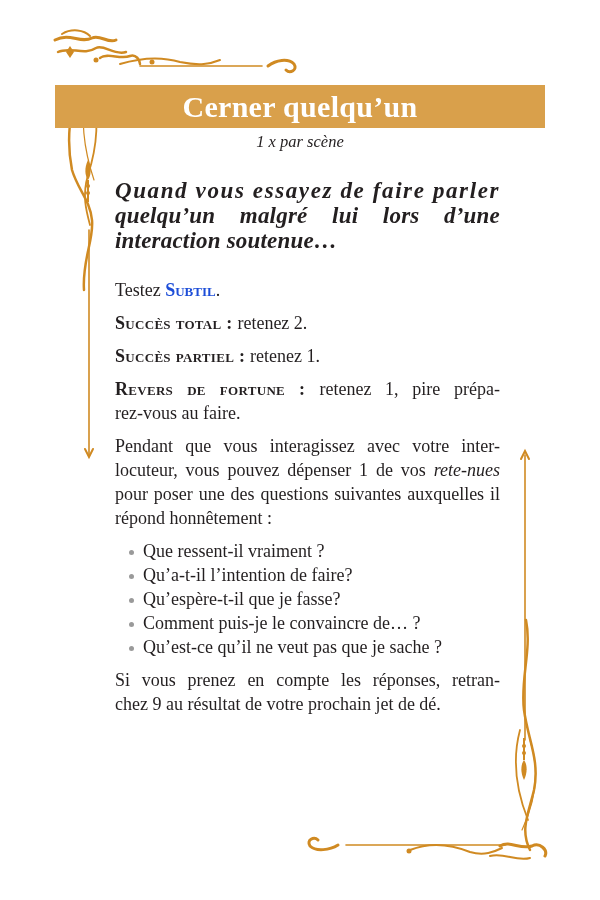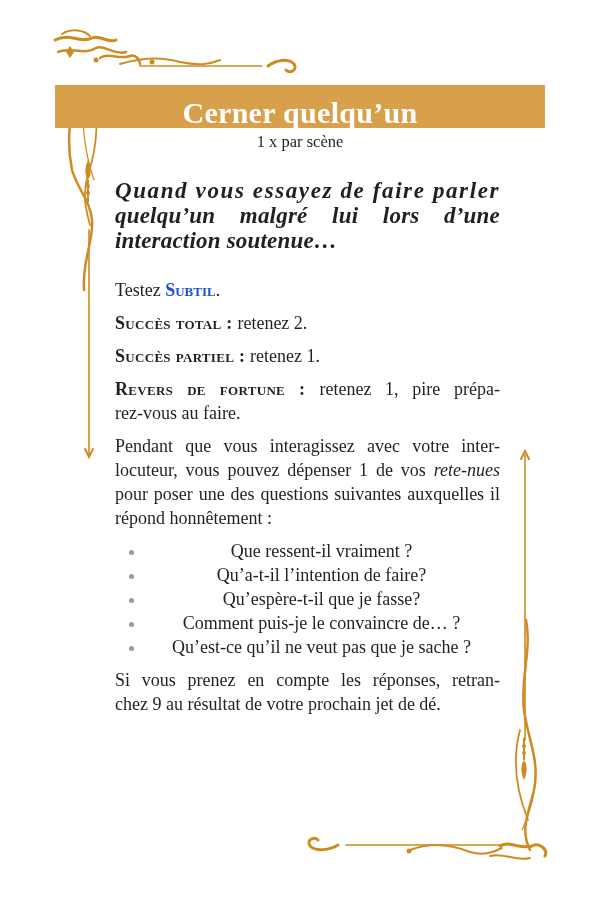--- a/index.html
+++ b/index.html
@@ -27,36 +27,37 @@
       position: absolute;
       left: 55px;
       top: 85px;
       width: 490px;
       height: 43px;
       background: #d9a04b;
     }
     .title-text {
       position: absolute;
       left: 55px;
-      top: 91px;
+      top: 85px;
       width: 490px;
       height: 43px;
       text-align: center;
       color: #ffffff;
       font-weight: bold;
       font-size: 30px;
       line-height: 43px;
       letter-spacing: 0.3px;
     }
     .frequency {
       position: absolute;
       left: 55px;
       top: 131px;
       width: 490px;
       text-align: center;
+      font-style: italic;
       font-size: 16.5px;
       line-height: 22px;
     }
     .content {
       position: absolute;
       left: 115px;
       top: 178px;
       width: 385px;
       font-size: 18px;
       line-height: 24px;
@@ -96,21 +97,20 @@
     }
     .questions {
       list-style: none;
       margin: 2px 0 9px 10px;
       padding: 0;
     }
     .questions li {
       position: relative;
       padding-left: 18px;
       line-height: 24px;
-      text-align: center;
     }
     .questions li::before {
       content: "";
       position: absolute;
       left: 4px;
       top: 11px;
       width: 5px;
       height: 5px;
       border-radius: 50%;
       background: #9a9a9a;

